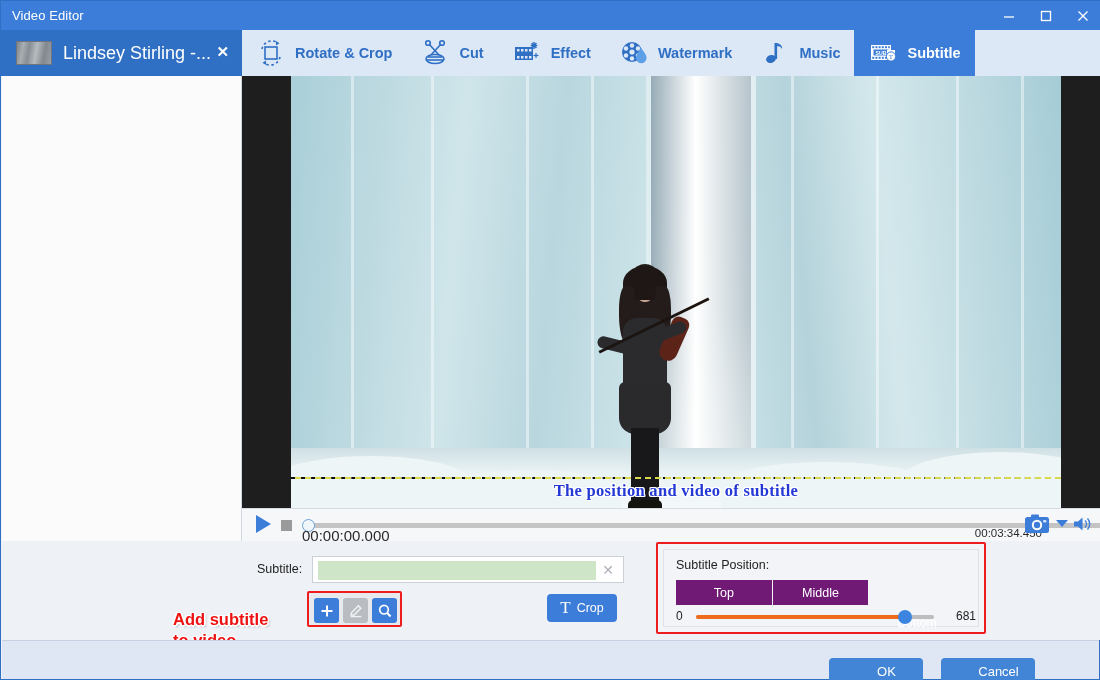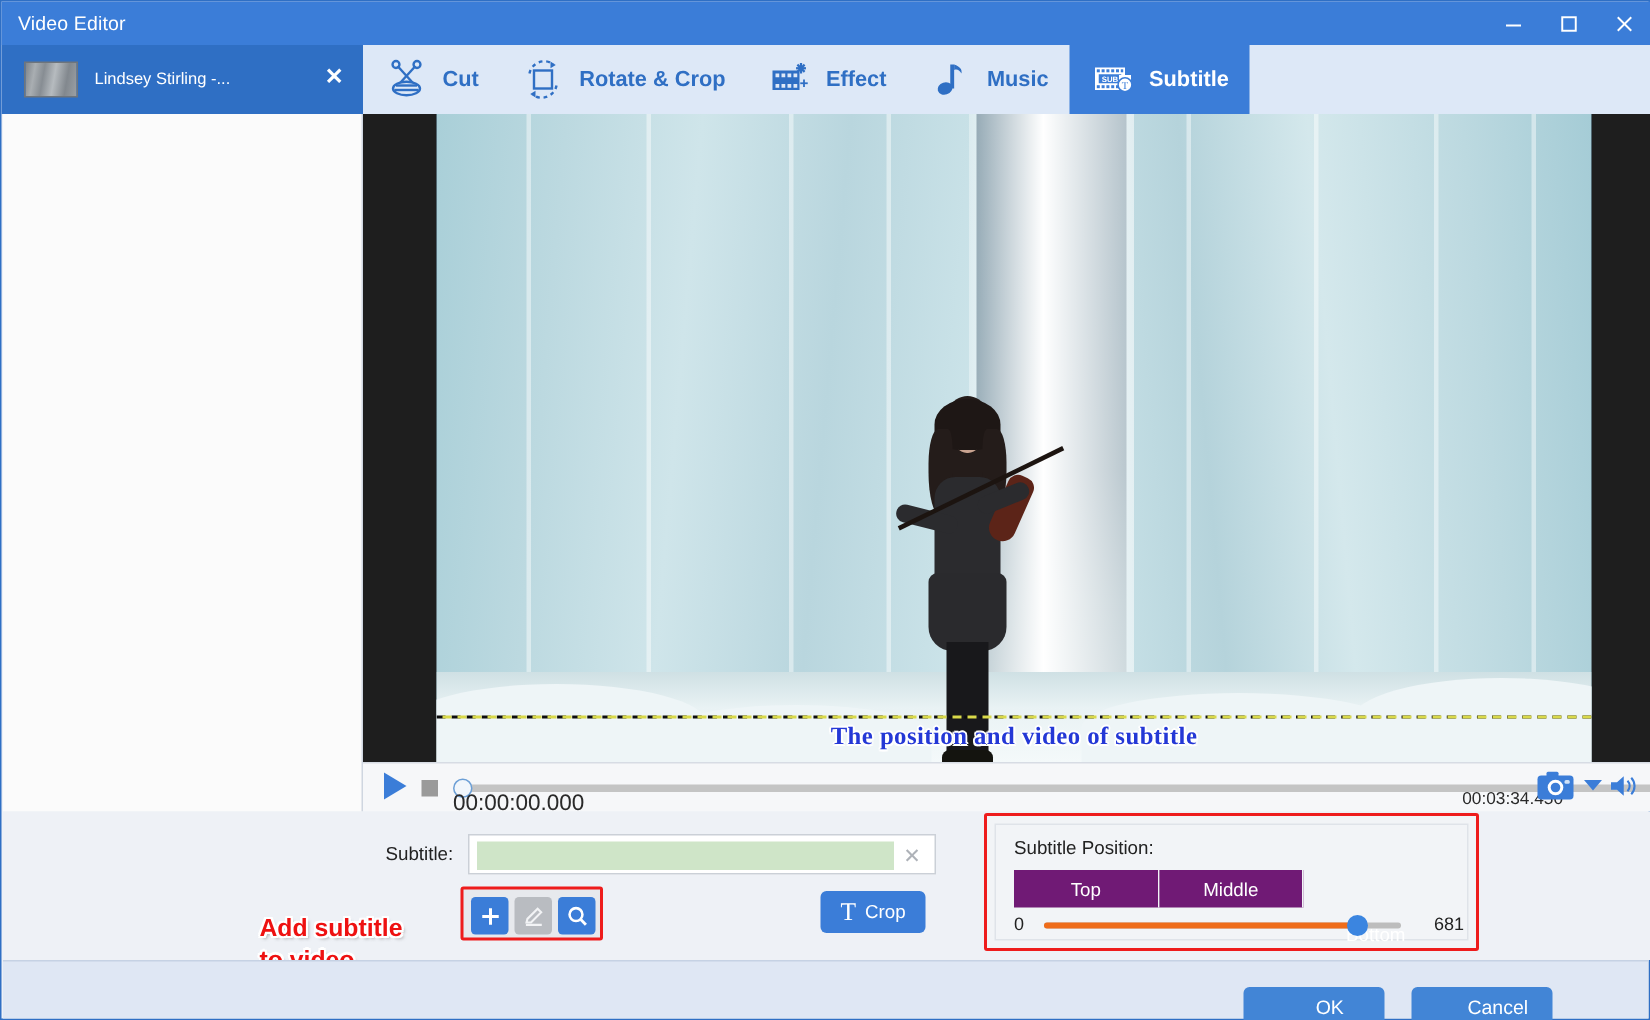--- a/index.html
+++ b/index.html
@@ -46,21 +46,21 @@
     background: #2f6fc4;
     display: flex; align-items: center;
   }
   .file-thumb {
     width: 36px; height: 24px; margin-left: 15px;
     background: linear-gradient(100deg,#7d8389 0%,#a9aeb2 18%,#878d93 35%,#b6bbbf 55%,#82888e 78%,#9ba0a5 100%);
     border: 1px solid #6e757c;
     flex: none;
   }
   .file-name {
-    color: #ffffff; font-size: 11px; margin-left: 11px;
+    color: #ffffff; font-size: 18px; margin-left: 11px;
     white-space: nowrap; overflow: hidden;
   }
   .file-close {
     position: absolute; right: 13px; top: 14px;
     color: #ffffff; font-size: 15px; font-weight: bold; line-height: 16px;
     cursor: pointer;
   }
   .tabs {
     position: absolute; left: 241px; top: 0; height: 46px;
     display: flex; align-items: stretch;
@@ -379,51 +379,51 @@
 
   <div class="tabstrip">
 
     <div class="file-tab">
       <div class="file-thumb"></div>
       <div class="file-name">Lindsey Stirling -...</div>
       <div class="file-close">✕</div>
     </div>
 
     <div class="tabs">
+
+      <div class="tab">
+        <span class="tab-icon">
+          <svg width="30" height="30" viewBox="0 0 30 30">
+            <g stroke="#2f6fc4" stroke-width="1.6" fill="none">
+              <rect x="9" y="9" width="12" height="12"></rect>
+              <path d="M6 11 A10 10 0 0 1 22 5" stroke-dasharray="2.5 2.5"></path>
+              <path d="M24 19 A10 10 0 0 1 8 25" stroke-dasharray="2.5 2.5"></path>
+              <path d="M20 3 L23.5 5.3 L20 7.5" fill="#2f6fc4" stroke="none"></path>
+              <path d="M10 27 L6.5 24.7 L10 22.5" fill="#2f6fc4" stroke="none"></path>
+            </g>
+          </svg>
+        </span>
+        <span class="tab-label">Rotate &amp; Crop</span>
+      </div>
 
       <div class="tab">
         <span class="tab-icon">
           <svg width="30" height="30" viewBox="0 0 30 30">
             <g stroke="#2f6fc4" stroke-width="1.6" fill="none">
               <line x1="9" y1="6" x2="19" y2="17"></line>
                 <line x1="21" y1="6" x2="11" y2="17"></line>
               <circle cx="8" cy="5" r="2.3"></circle>
                 <circle cx="22" cy="5" r="2.3"></circle>
               <ellipse cx="15" cy="21" rx="9" ry="4.5"></ellipse>
               <line x1="8" y1="19" x2="22" y2="19"></line>
                 <line x1="7" y1="22" x2="23" y2="22"></line>
             </g>
           </svg>
         </span>
         <span class="tab-label">Cut</span>
-      </div>
-
-      <div class="tab">
-        <span class="tab-icon">
-          <svg width="30" height="30" viewBox="0 0 30 30">
-            <g stroke="#2f6fc4" stroke-width="1.6" fill="none">
-              <rect x="9" y="9" width="12" height="12"></rect>
-              <path d="M6 11 A10 10 0 0 1 22 5" stroke-dasharray="2.5 2.5"></path>
-              <path d="M24 19 A10 10 0 0 1 8 25" stroke-dasharray="2.5 2.5"></path>
-              <path d="M20 3 L23.5 5.3 L20 7.5" fill="#2f6fc4" stroke="none"></path>
-              <path d="M10 27 L6.5 24.7 L10 22.5" fill="#2f6fc4" stroke="none"></path>
-            </g>
-          </svg>
-        </span>
-        <span class="tab-label">Rotate &amp; Crop</span>
       </div>
 
       <div class="tab">
         <span class="tab-icon">
           <svg width="30" height="30" viewBox="0 0 30 30">
             <rect x="3" y="9" width="18" height="13" fill="#2f6fc4"></rect>
             <g fill="#dde8f7">
               <rect x="5" y="11" width="2.5" height="2.5"></rect>
                 <rect x="9" y="11" width="2.5" height="2.5"></rect>
               <rect x="13" y="11" width="2.5" height="2.5"></rect>
@@ -441,20 +441,38 @@
             </g>
             <g stroke="#2f6fc4" stroke-width="1.2">
               <line x1="24" y1="15" x2="24" y2="20"></line>
                 <line x1="21.5" y1="17.5" x2="26.5" y2="17.5"></line>
             </g>
           </svg>
         </span>
         <span class="tab-label">Effect</span>
       </div>
 
+      <div class="tab">
+        <span class="tab-icon">
+          <svg width="30" height="30" viewBox="0 0 30 30">
+            <circle cx="13" cy="14" r="10" fill="#2f6fc4"></circle>
+            <g fill="#dde8f7">
+              <circle cx="13" cy="14" r="2.6"></circle>
+                <circle cx="13" cy="7.5" r="2.2"></circle>
+              <circle cx="13" cy="20.5" r="2.2"></circle>
+                <circle cx="7" cy="10.5" r="2.2"></circle>
+              <circle cx="7" cy="17.5" r="2.2"></circle>
+                <circle cx="19" cy="10.5" r="2.2"></circle>
+              <circle cx="19" cy="17.5" r="2.2"></circle>
+            </g>
+            <path d="M22 10 C26 15 27.5 17.5 27.5 20 A5 5 0 0 1 17 20 C17 17.5 18.5 15 22 10 Z" fill="#5da0e8"></path>
+          </svg>
+        </span>
+        <span class="tab-label">Watermark</span>
+      </div>
 
       <div class="tab">
         <span class="tab-icon">
           <svg width="30" height="30" viewBox="0 0 30 30">
             <g fill="#2f6fc4">
               <ellipse cx="11" cy="21" rx="5" ry="4" transform="rotate(-18 11 21)"></ellipse>
               <rect x="14.5" y="5" width="2.6" height="16"></rect>
               <path d="M17.1 5 C21 6.5 22.5 8 22 11 C20.5 8.5 19 8 17.1 8.6 Z"></path>
             </g>
           </svg>

